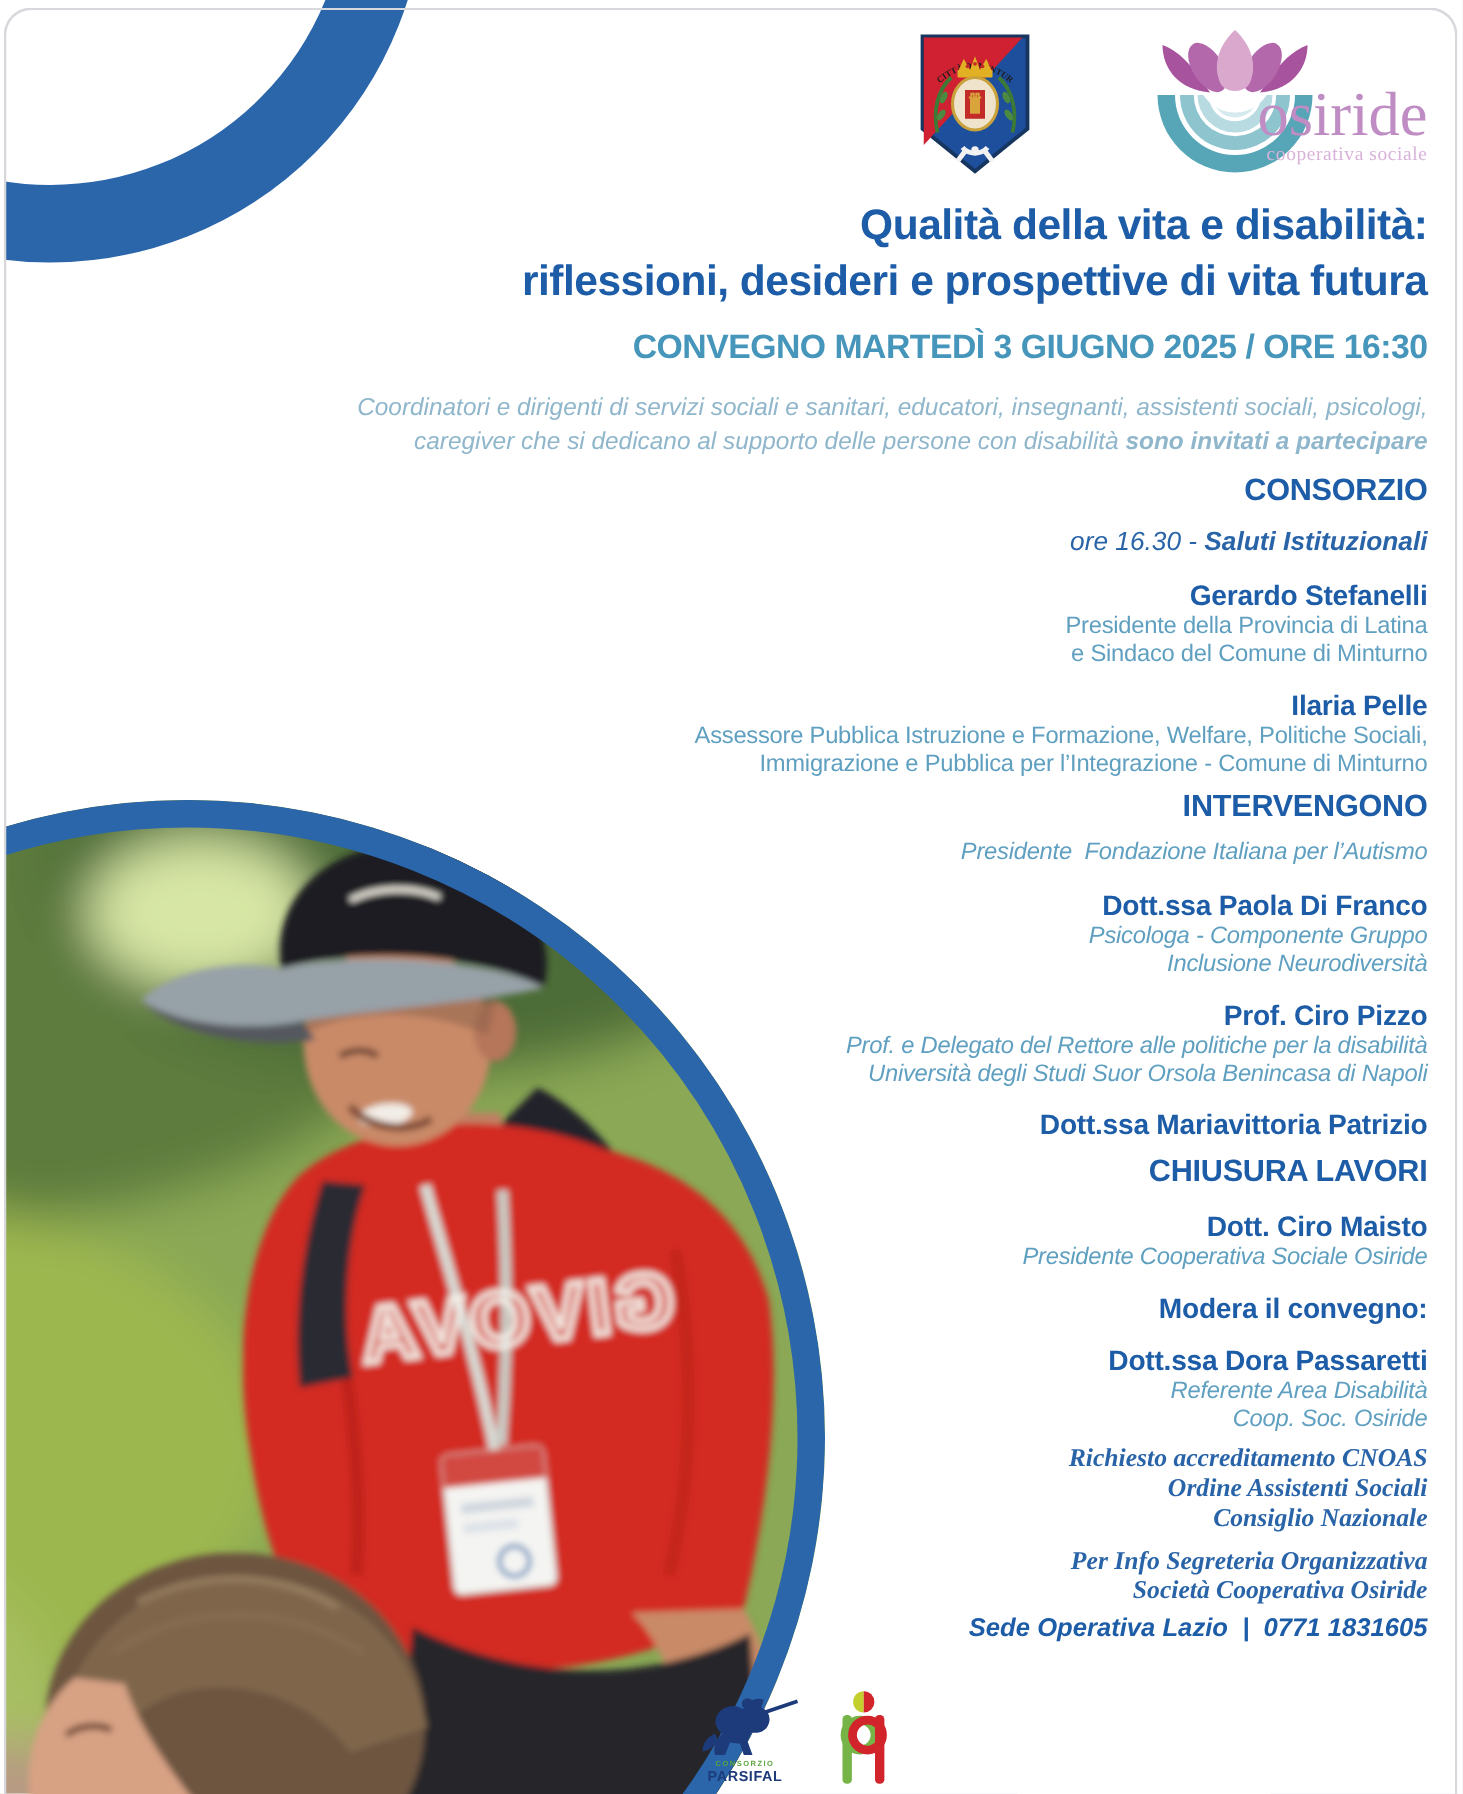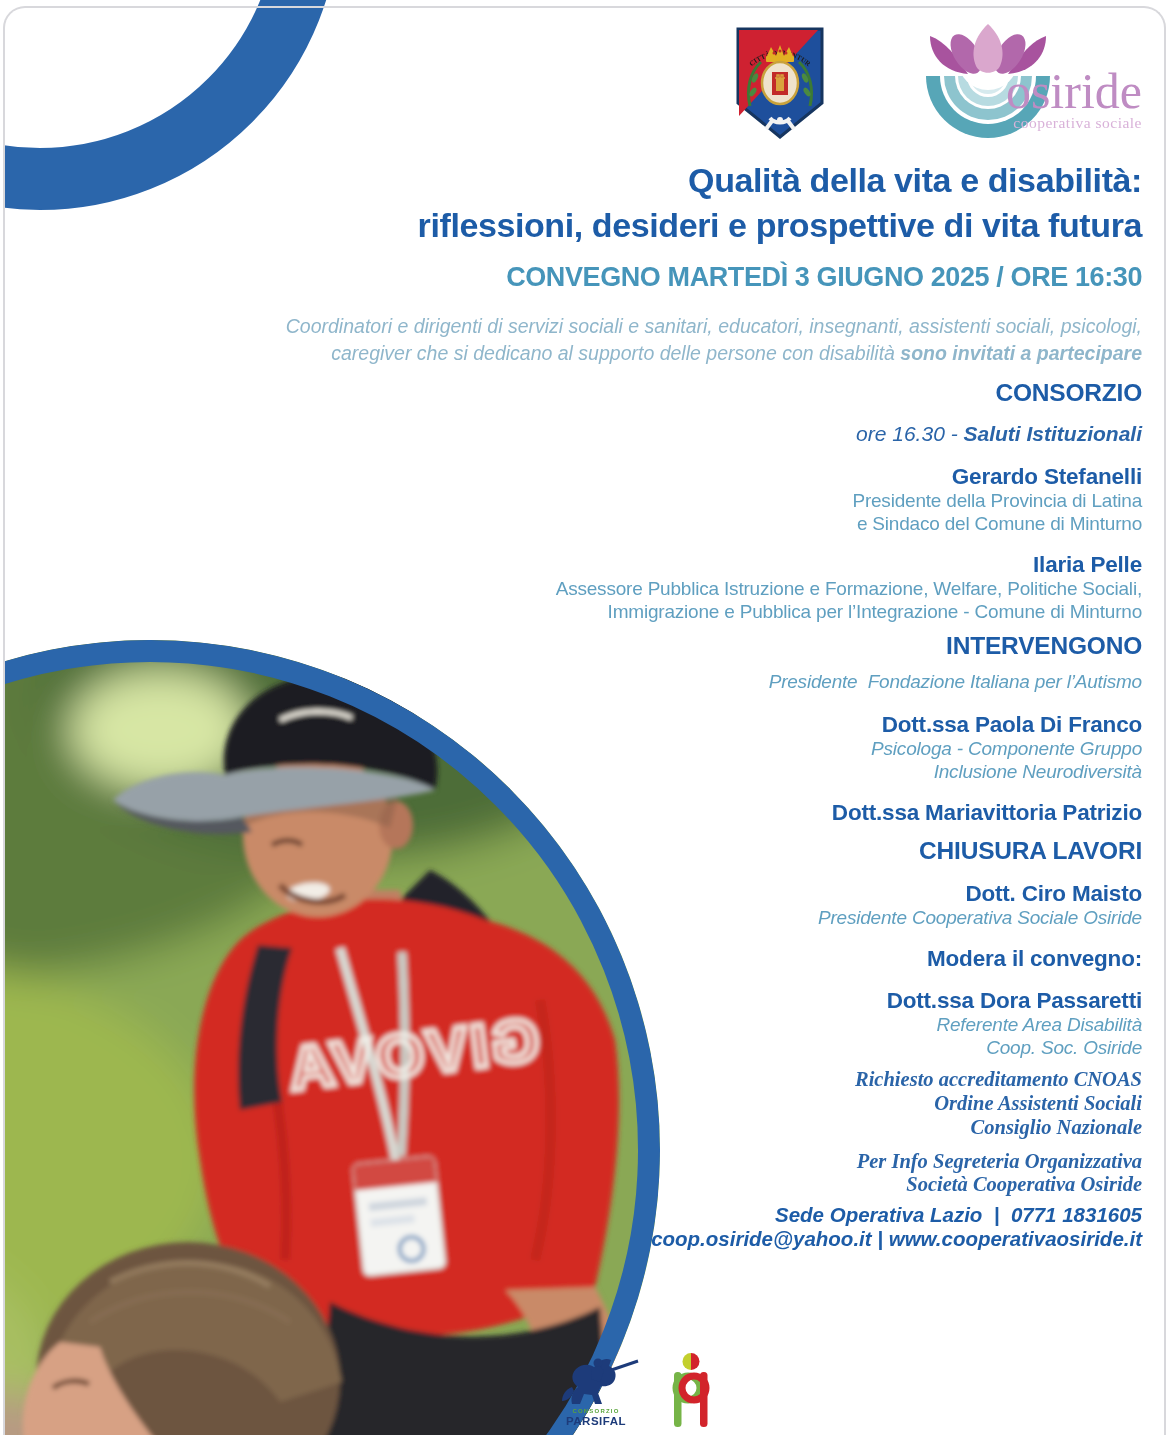--- a/index.html
+++ b/index.html
@@ -198,20 +198,25 @@
     <div class="h1 mt8">INTERVENGONO</div>
 
     <div class="mt10">
       <div class="role it">Presidente &nbsp;Fondazione Italiana per l’Autismo</div>
     </div>
     <div class="mt17">
       <div class="name">Dott.ssa Paola Di Franco</div>
       <div class="role it">Psicologa - Componente Gruppo</div>
       <div class="role it">Inclusione Neurodiversità</div>
     </div>
+    <div class="mt10">
+      <div class="name">Prof. Ciro Pizzo</div>
+      <div class="role it">Prof. e Delegato del Rettore alle politiche per la disabilità</div>
+      <div class="role it">Università degli Studi Suor Orsola Benincasa di Napoli</div>
+    </div>
     <div class="mt13">
       <div class="name">Dott.ssa Mariavittoria Patrizio</div>
     </div>
 
     <div class="h1 mt11">CHIUSURA LAVORI</div>
     <div class="mt7">
       <div class="name">Dott. Ciro Maisto</div>
       <div class="role it">Presidente Cooperativa Sociale Osiride</div>
     </div>
 
@@ -225,21 +230,20 @@
     <div class="note mt8">
       <div>Richiesto accreditamento CNOAS</div>
       <div>Ordine Assistenti Sociali</div>
       <div>Consiglio Nazionale</div>
     </div>
     <div class="note mt10">
       <div>Per Info Segreteria Organizzativa</div>
       <div>Società Cooperativa Osiride</div>
     </div>
     <div class="contact mt6">Sede Operativa Lazio &nbsp;| &nbsp;0771 1831605</div>
-    <div class="contact">coop.osiride@yahoo.it | www.cooperativaosiride.it</div>
   </main>
 
   <div class="flogos">
     <svg width="96" height="74" viewBox="0 0 96 74">
       <path d="M28,26 L90,5" stroke="#1d3b7a" stroke-width="3"></path>
       <path d="M24,48 C22,40 26,34 30,31 C24,27 22,19 28,13 C33,8 42,7 47,12 C49,5 57,1 63,4 L61,10 C66,12 69,17 67,23 C65,29 59,31 53,30 L50,37 L54,48 L47,48 L44,39 L36,38 L32,48 Z" fill="#1d3b7a"></path>
       <circle cx="50" cy="7" r="4.5" fill="#1d3b7a"></circle>
       <path d="M44,12 C48,9 54,10 56,15 L52,26 L43,23 Z" fill="#1d3b7a"></path>
       <path d="M24,31 C18,33 14,39 14,45 C19,45 24,41 26,35 Z" fill="#1d3b7a"></path>
       <text x="48" y="57" text-anchor="middle" font-size="6" font-weight="bold" fill="#5aa53c" letter-spacing="1.2">CONSORZIO</text>

